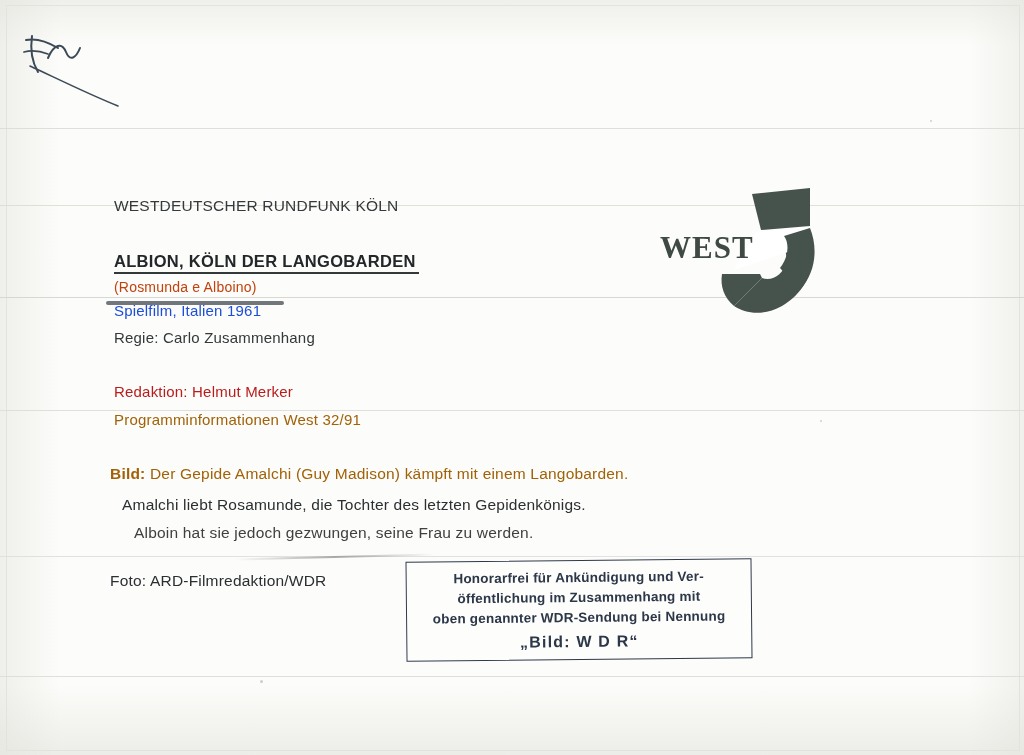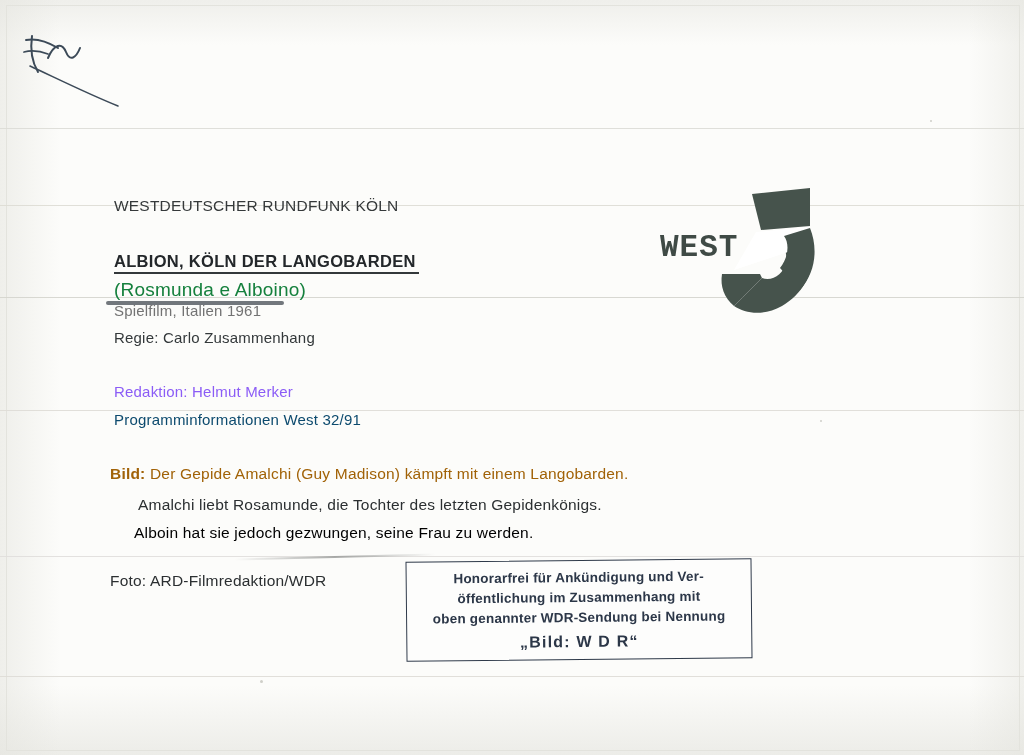--- a/index.html
+++ b/index.html
@@ -94,68 +94,68 @@
     letter-spacing: .3px;
   }
   .title-underline {
     position: absolute;
     left: 114px; top: 272px;
     width: 305px; height: 1.5px;
     background: #33383a;
   }
   .l-subtitle {
     left: 114px; top: 279px;
-    font-size: 19px;
-    color: #15803d;
+    font-size: 14px;
+    color: #c2410c;
   }
   
   .smudge {
     position: absolute;
     left: 106px; top: 301px;
     width: 178px; height: 4px;
     background: #4a5158;
     opacity: .78;
     border-radius: 2px;
   }
   .l-genre {
     left: 114px; top: 302px;
     font-size: 15px;
-    color: #737373;
+    color: #1d4ed8;
   }
   .l-director {
     left: 114px; top: 329px;
     font-size: 15px;
     color: #33383a;
   }
   .l-editor {
     left: 114px; top: 383px;
     font-size: 15px;
-    color: #8b5cf6;
+    color: #b91c1c;
   }
   .l-proginfo {
     left: 114px; top: 411px;
     font-size: 15px;
-    color: #0c4a6e;
+    color: #a16207;
   }
 
   .l-caption1 {
     left: 110px; top: 465px;
     font-size: 15.5px;
     color: #a16207;
   }
   .l-caption1 b { font-weight: bold; }
   .l-caption2 {
-    left: 138px; top: 496px;
+    left: 122px; top: 496px;
     font-size: 15.5px;
     color: #2b2f31;
   }
   .l-caption3 {
     left: 134px; top: 524px;
     font-size: 15.5px;
-    color: #000000;
+    color: #404040;
   }
   .l-credit {
     left: 110px; top: 572px;
     font-size: 15.5px;
     color: #2b2f31;
   }
 
   
   .logo {
     position: absolute;
@@ -165,21 +165,21 @@
     height: 132px;
   }
   .logo-word {
     position: absolute;
     left: 0px;
     top: 44px;
     font-size: 31px;
     font-weight: bold;
     letter-spacing: 1px;
     color: #3f4a45;
-    font-family: Liberation Mono, monospace;
+    font-family: Liberation Serif, serif;
   }
 
   
   .stamp {
     position: absolute;
     left: 406px;
     top: 560px;
     width: 344px;
     height: 98px;
     border: 1.6px solid #2f3a4a;

